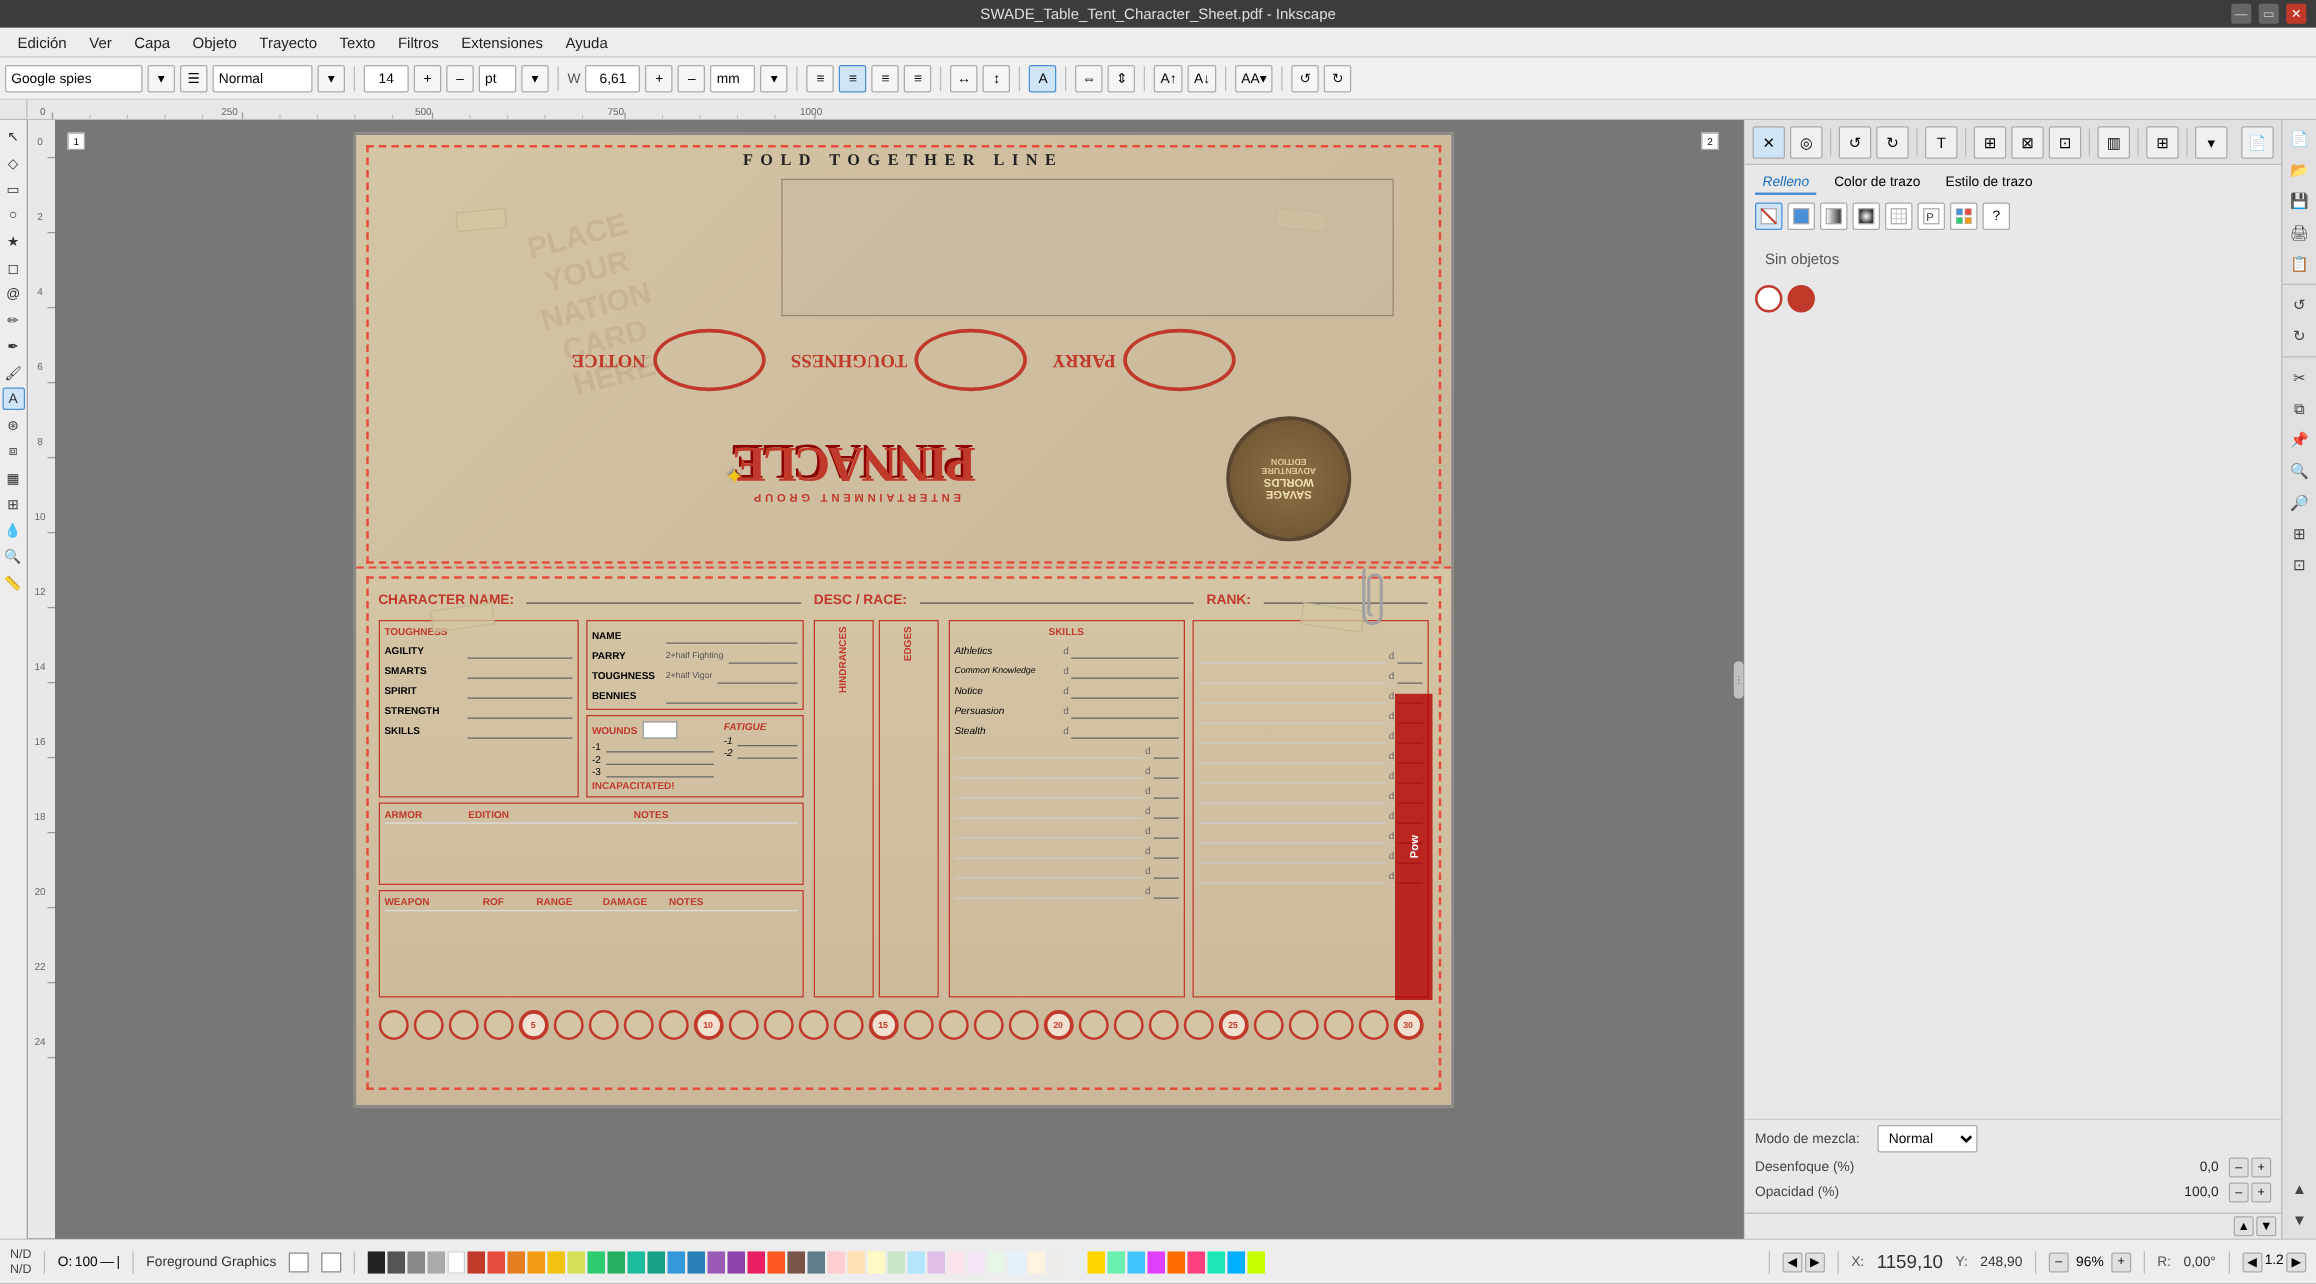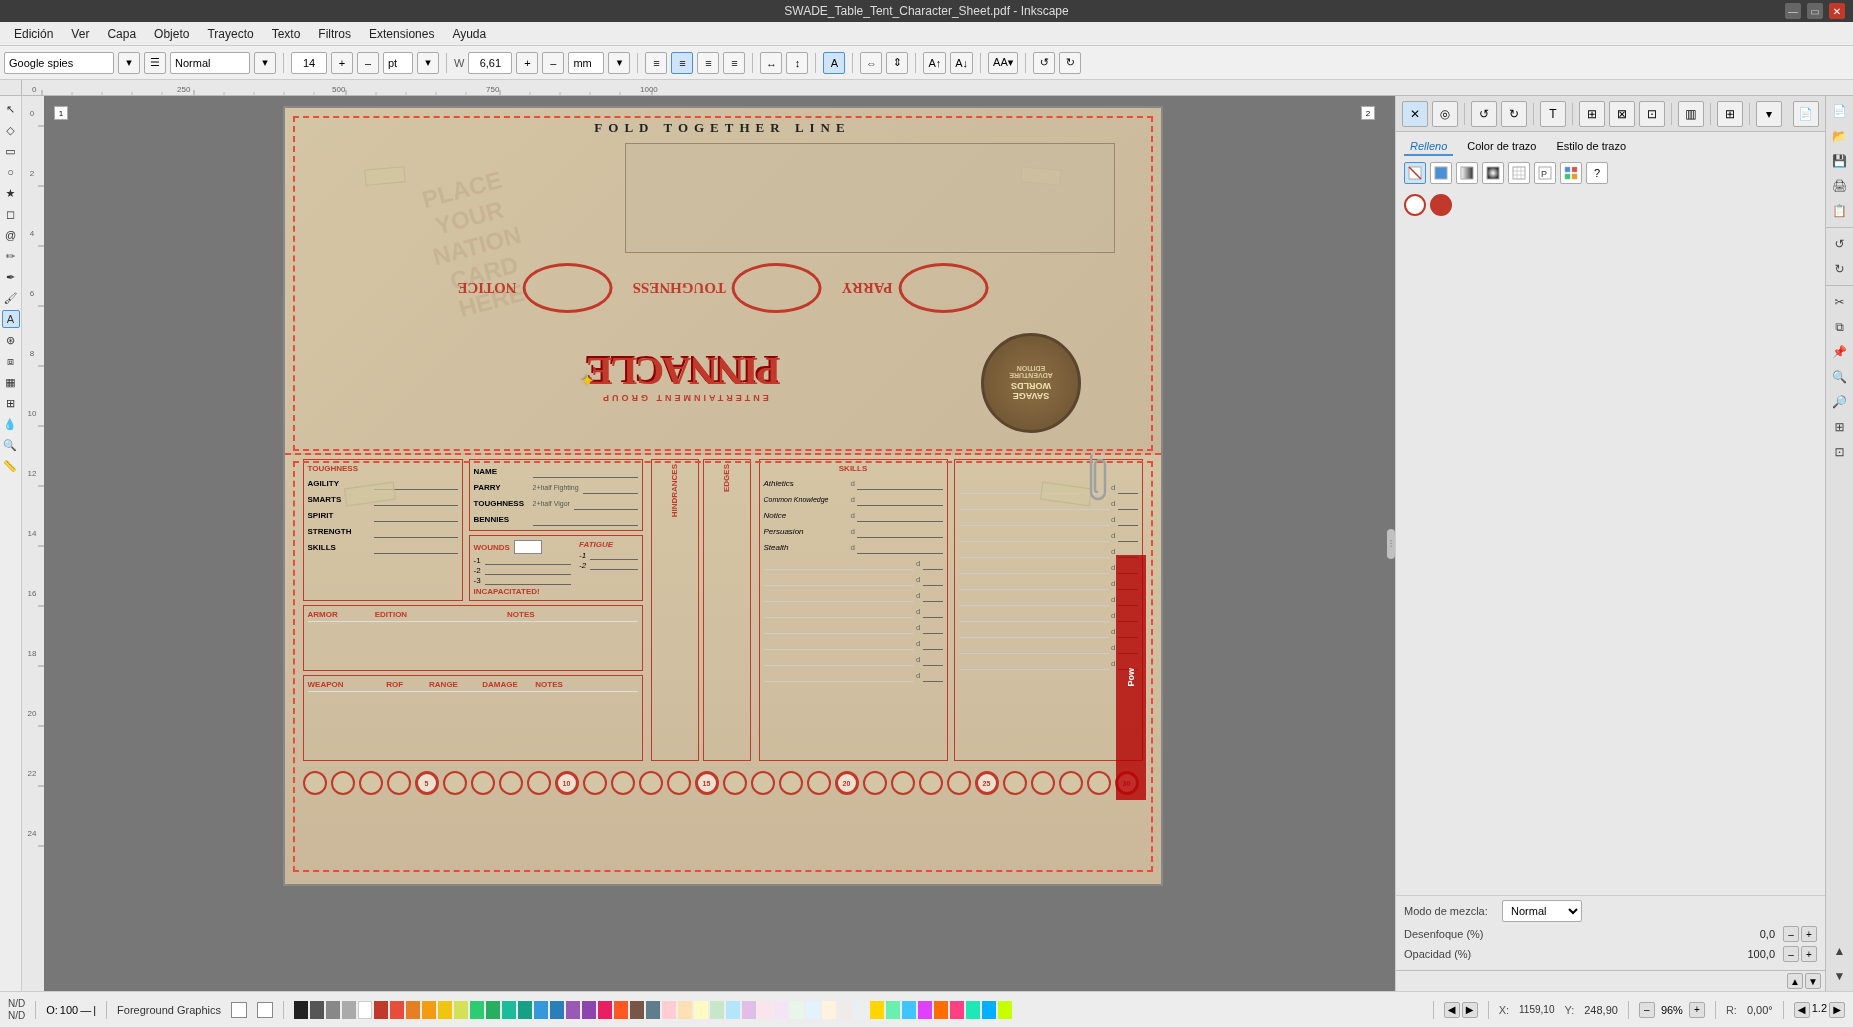--- a/index.html
+++ b/index.html
@@ -328,20 +328,28 @@
 
           <div style="position:absolute;top:30px;left:60px;width:50px;height:18px;background:rgba(210,200,160,0.7);transform:rotate(-8deg);border:1px solid rgba(180,170,130,0.5);"></div>
           <div style="position:absolute;top:30px;right:70px;width:50px;height:18px;background:rgba(210,200,160,0.7);transform:rotate(8deg);border:1px solid rgba(180,170,130,0.5);"></div>
 
           <div style="position:absolute;top:-8px;right:50px;width:22px;height:55px;z-index:10;">
             <svg width="22" height="55" viewBox="0 0 22 55">
               <path d="M11 2 C5 2, 2 7, 2 13 L2 45 C2 49, 5 52, 9 52 C13 52, 16 49, 16 45 L16 18 C16 15, 14 13, 11 13 C8 13, 6 15, 6 18 L6 43 C6 44, 7 45, 8 45" fill="none" stroke="#a0a0a0" stroke-width="2.5" stroke-linecap="round"></path>
             </svg>
           </div>
 
+          <div style="padding:14px 18px 6px 18px;display:flex;gap:10px;align-items:baseline;">
+            <span style="font-size:11px;font-weight:bold;color:#c0392b;">CHARACTER NAME:</span>
+            <div style="flex:1;border-bottom:1px solid #555;height:14px;"></div>
+            <span style="font-size:11px;font-weight:bold;color:#c0392b;">DESC / RACE:</span>
+            <div style="flex:1;border-bottom:1px solid #555;height:14px;"></div>
+            <span style="font-size:11px;font-weight:bold;color:#c0392b;">RANK:</span>
+            <div style="flex:0.6;border-bottom:1px solid #555;height:14px;"></div>
+          </div>
 
           <div style="padding:4px 18px;display:flex;gap:8px;">
 
             <div style="min-width:340px;">
 
               <div style="display:flex;gap:6px;">
 
                 <div style="border:1px solid #c0392b;padding:4px;min-width:160px;">
                   <div style="font-size:8px;font-weight:bold;color:#c0392b;margin-bottom:3px;">TOUGHNESS</div>
                   <div style="display:flex;align-items:center;gap:4px;margin-bottom:2px;">
@@ -742,20 +750,21 @@
           <svg width="14" height="14">
               <rect x="1" y="1" width="5" height="5" fill="#4a90d9" stroke="#aaa" stroke-width="0.5"></rect>
               <rect x="8" y="1" width="5" height="5" fill="#e74c3c" stroke="#aaa" stroke-width="0.5"></rect>
               <rect x="1" y="8" width="5" height="5" fill="#2ecc71" stroke="#aaa" stroke-width="0.5"></rect>
               <rect x="8" y="8" width="5" height="5" fill="#f39c12" stroke="#aaa" stroke-width="0.5"></rect>
             </svg>
         </div>
         <div class="fill-icon">?</div>
       </div>
 
+      <div class="no-objects">Sin objetos</div>
 
       <div style="display:flex;gap:4px;padding:4px 0;align-items:center;">
         <div style="width:22px;height:22px;background:#fff;border:2px solid #c0392b;border-radius:50%;cursor:pointer;"></div>
         <div style="width:22px;height:22px;background:#c0392b;border:2px solid #c0392b;border-radius:50%;cursor:pointer;"></div>
       </div>
     </div>
 
     <div style="flex:1;"></div>
 
     <div id="effects-area">
@@ -888,21 +897,21 @@
   <div class="status-sep"></div>
 
   <div style="display:flex;gap:2px;">
     <div class="effect-btn">◀</div>
     <div class="effect-btn">▶</div>
   </div>
 
   <div class="status-sep"></div>
 
   <span style="font-size:11px;color:#555;">X:</span>
-  <span style="font-size:10px;color:#333;">1159,10</span>
+  <span style="font-size:15px;color:#333;">1159,10</span>
   <span style="font-size:11px;color:#555;">Y:</span>
   <span style="font-size:11px;color:#333;">248,90</span>
 
   <div class="status-sep"></div>
 
   <div style="display:flex;align-items:center;gap:2px;">
     <div class="effect-btn">–</div>
     <span style="font-size:11px;min-width:30px;text-align:center;">96%</span>
     <div class="effect-btn">+</div>
   </div>

